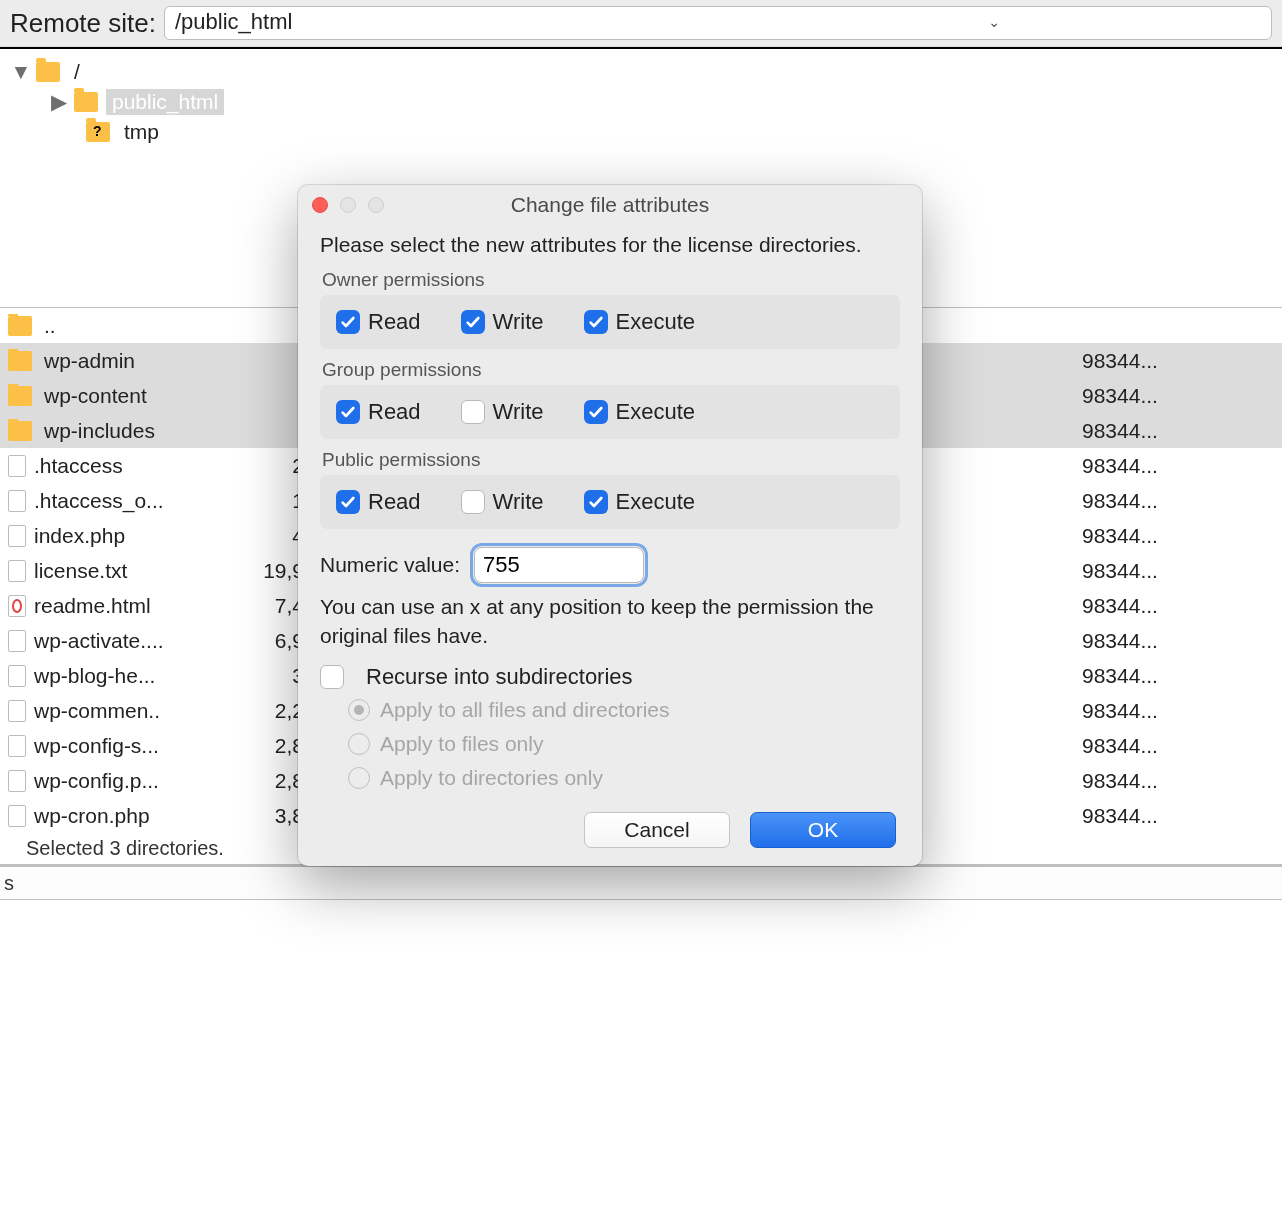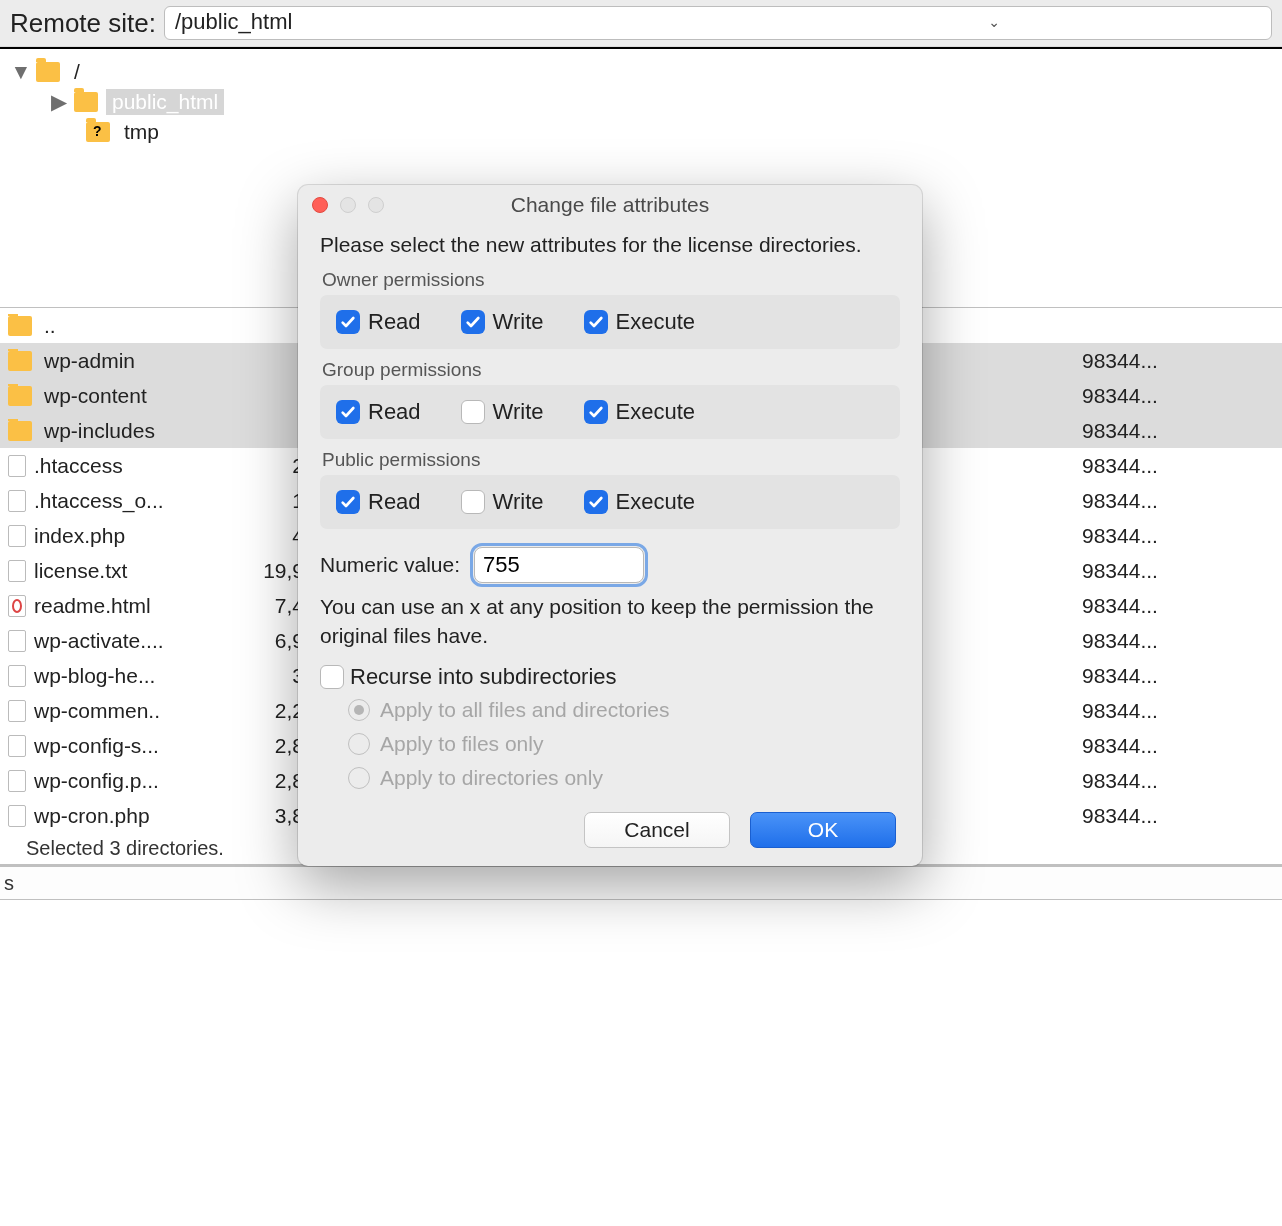--- a/index.html
+++ b/index.html
@@ -59,21 +59,21 @@
   .check { display:flex; align-items:center; gap:8px; font-size:22px; }
   .cb { width:24px; height:24px; border-radius:6px; display:inline-flex; align-items:center; justify-content:center; }
   .cb.on { background:#1f6fea; color:#fff; }
   .cb.off { background:#fff; border:1px solid #b8b8b8; }
   .cb svg { width:16px; height:16px; }
 
   .numrow { display:flex; align-items:center; gap:14px; margin-top:18px; }
   .num-input { width:170px; height:36px; border:1px solid #b8b8b8; border-radius:8px; outline: 3px solid #7aa8e6; outline-offset:1px; padding: 0 8px; font-size:22px; background:#fff;}
   .hint { margin-top:10px; line-height:1.35; }
 
-  .recurse-row { display:flex; align-items:center; gap:6px; margin-top:14px; font-size:22px; }
+  .recurse-row { display:flex; align-items:center; gap:22px; margin-top:14px; font-size:22px; }
   .radios { margin: 8px 0 0 28px; display:flex; flex-direction:column; gap:10px; color:#a6a6a6; font-size:21px;}
   .radio { display:flex; align-items:center; gap:10px; }
   .rad { width:22px; height:22px; border-radius:50%; border:1.5px solid #c0c0c0; display:inline-flex; align-items:center; justify-content:center;}
   .rad .dot{ width:10px; height:10px; border-radius:50%; background:#b5b5b5; }
 
   .dlg-buttons { display:flex; justify-content:flex-end; gap:20px; padding: 22px 26px 0 0;}
   .btn { height:36px; min-width:146px; border-radius:7px; font-size:21px; display:flex; align-items:center; justify-content:center; border:1px solid #c4c4c4; background: linear-gradient(#fff,#f5f5f5); }
   .btn.primary { background: linear-gradient(#4a93f8,#1f6fea); color:#fff; border-color:#1a5fd0; }
 </style>
 </head>

